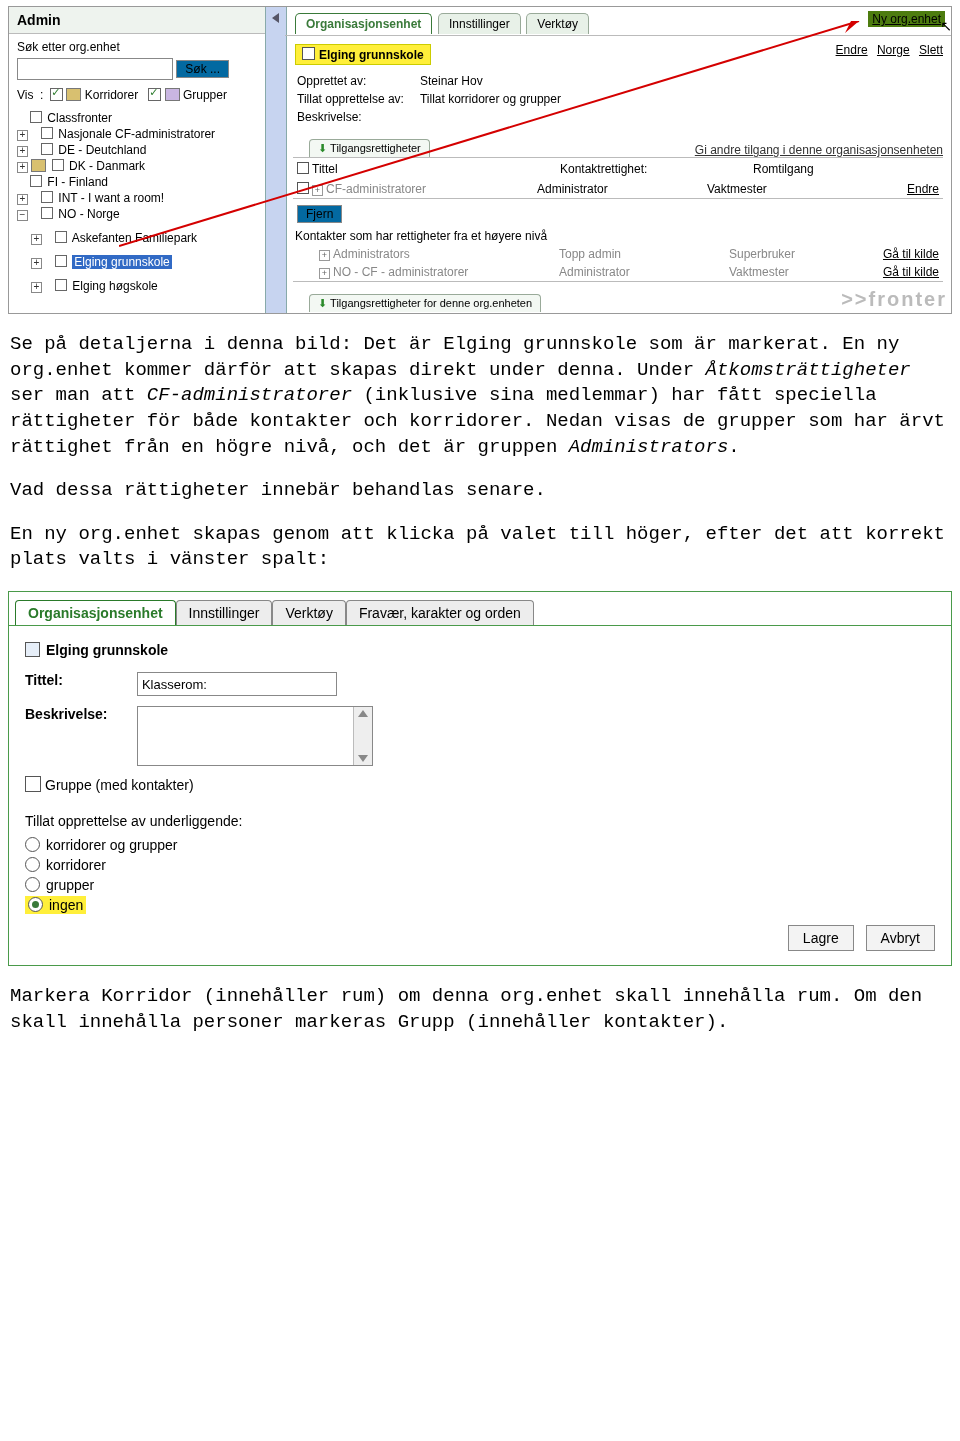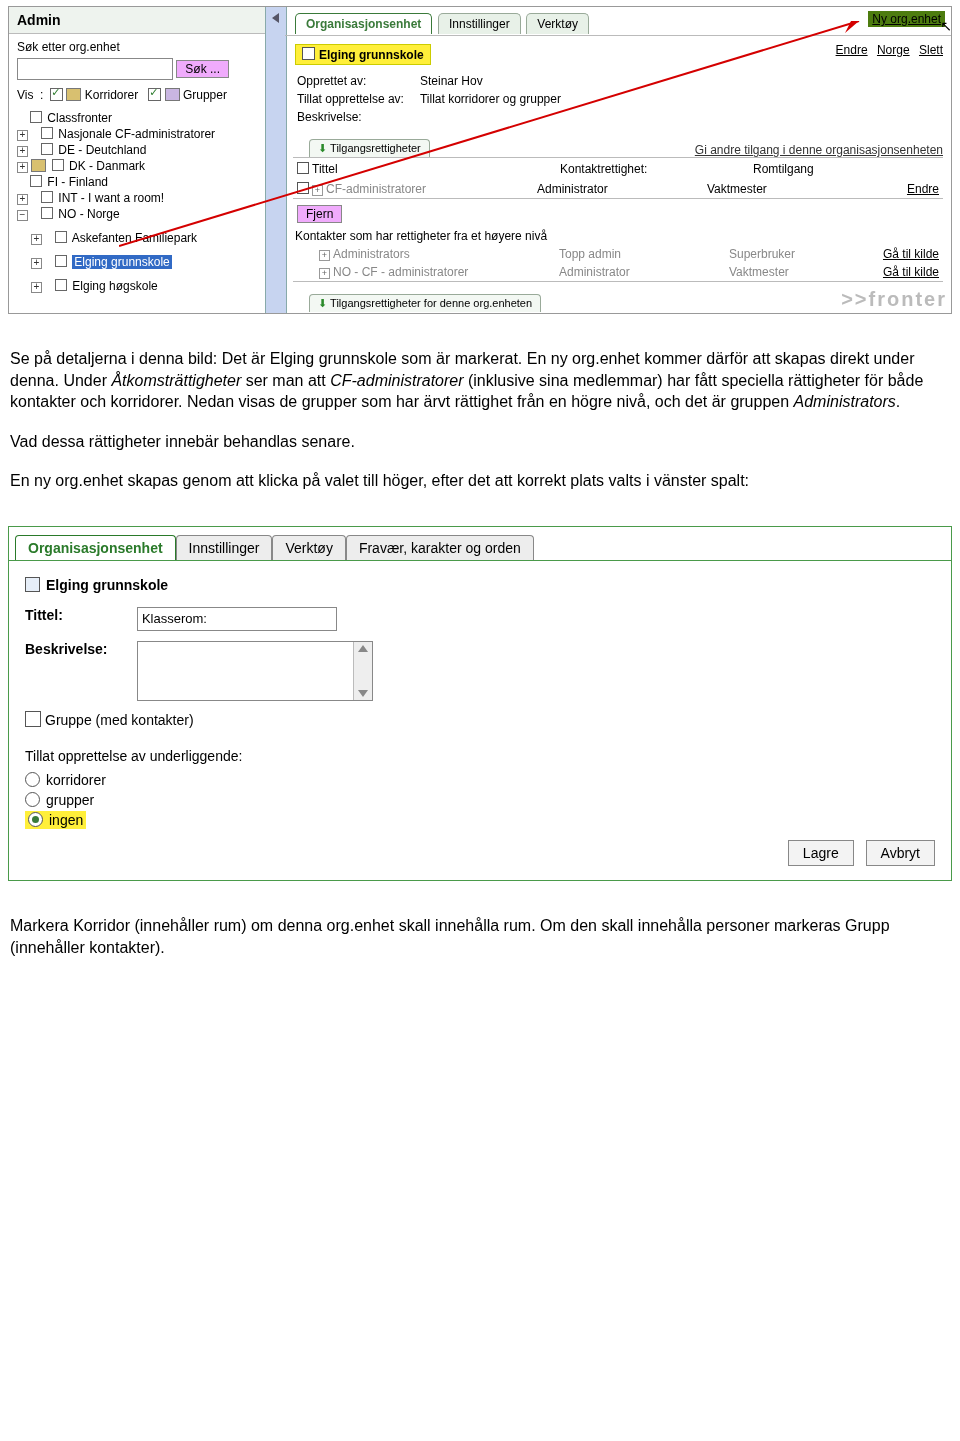--- a/index.html
+++ b/index.html
@@ -8,21 +8,21 @@
     margin: 0;
     background: #fff;
     width: 960px;
   }
   .screenshot {
     border: 1px solid #999; position: relative; background: #fff;
     margin: 6px 8px 0 8px;
   }
   .sshot1 { height: 306px; }
   .sshot2 { border: 1px solid #4a9a4a; margin: 8px; }
-  .body-text { font-size: 16px; line-height: 1.35; margin: 34px 10px; }
+  .body-text { font-size: 19px; line-height: 1.35; margin: 18px 10px; font-family: Liberation Mono, monospace; }
   .body-text p { margin: 0 0 18px 0; }
   em { font-style: italic; }
 
   
   .ss1-left {
     position: absolute; left: 0; top: 0; width: 256px; height: 100%;
     border-right: 1px solid #aaa;
   }
   .ss1-right {
     position: absolute; left: 276px; right: 0; top: 0; height: 100%;
@@ -40,21 +40,21 @@
   .admin-title {
     background: #eef3ee; border-bottom: 1px solid #bbb;
     font-weight: bold; font-size: 14px; padding: 5px 8px;
   }
   .search-area { padding: 6px 8px 4px 8px; font-size: 12px; }
   .search-row { margin-top: 4px; }
   .search-row input[type=text] {
     width: 150px; height: 18px; border: 1px solid #888; font-size: 12px;
   }
   .btn {
-    background: #f0abfc; border: 1px solid #888; font-size: 12px; padding: 1px 8px;
+    background: #0369a1; border: 1px solid #888; font-size: 12px; padding: 1px 8px;
     display: inline-block;
   }
   .vis-row { margin-top: 8px; font-size: 12px; }
   .mini-cb {
     display: inline-block; width: 11px; height: 11px; border: 1px solid #666;
     background: #fff; vertical-align: -2px; position: relative;
   }
   .mini-cb.checked::after {
     content: "✓"; position: absolute; left: 0; top: -3px; font-size: 11px; color: #2a7a2a;
   }
@@ -341,20 +341,21 @@
             <span class="ar dn"></span>
           </span>
         </span>
       </div>
 
       <div class="opt-row">
         <span class="plain-cb"></span><span>Gruppe (med kontakter)</span>
       </div>
 
       <div class="subhead2">Tillat opprettelse av underliggende:</div>
+      <div class="opt-row"><span class="radio"></span><span>korridorer og grupper</span></div>
       <div class="opt-row"><span class="radio"></span><span>korridorer</span></div>
       <div class="opt-row"><span class="radio"></span><span>grupper</span></div>
       <div class="opt-row"><span class="hl"><span class="radio checked"></span><span>ingen</span></span></div>
 
       <div class="btn-row">
         <span class="btn2">Lagre</span>
         <span class="btn2">Avbryt</span>
       </div>
     </div>
   </div>

